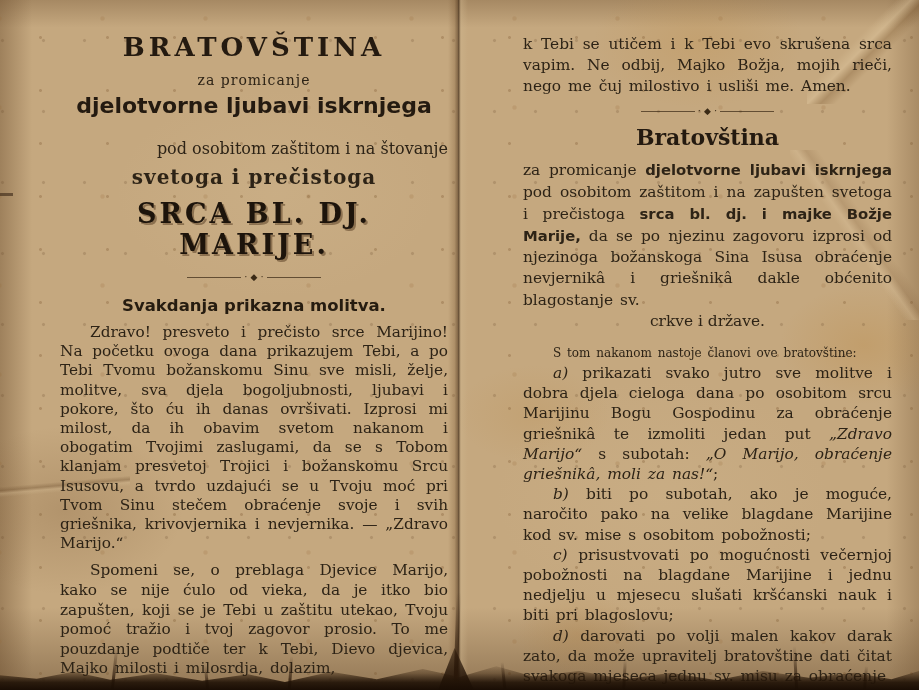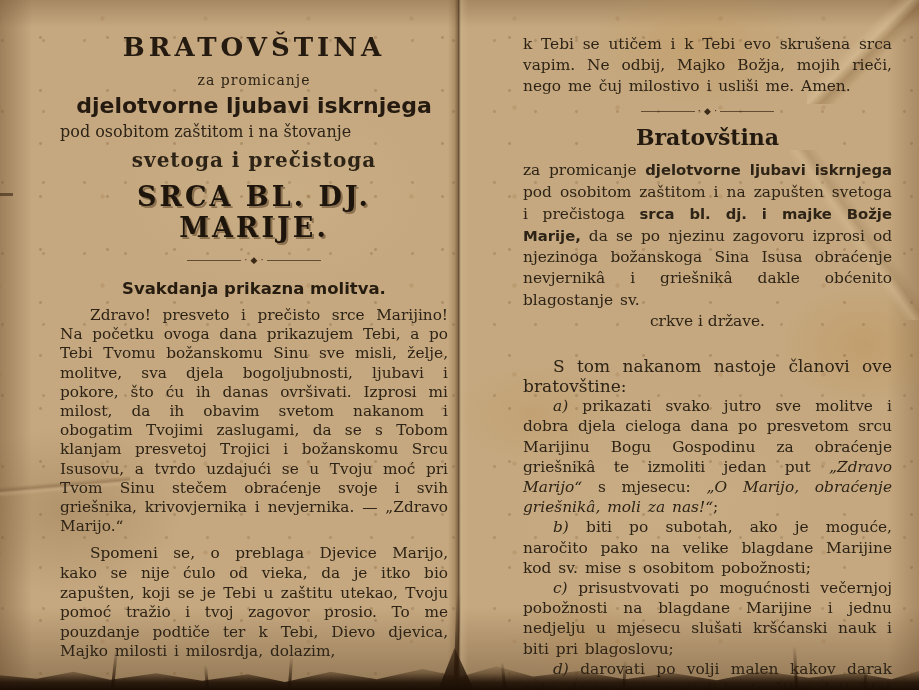--- a/index.html
+++ b/index.html
@@ -66,40 +66,40 @@
     clip-path:polygon(46% 0, 0 100%, 100% 100%);
   }
 
   
   .col-left  { position:absolute; left:60px;  top:0; width:388px; }
   .col-right { position:absolute; left:523px; top:0; width:369px; }
 
   .l-title  { margin:32px 0 0; text-align:center; font-size:26px; font-weight:700; letter-spacing:4px; color:#241a10; }
   .l-sub1   { margin:10px 0 0; text-align:center; font-size:14px; letter-spacing:1px; }
   .l-sub2   { margin:5px 0 0;  text-align:center; font-family:"DejaVu Sans", sans-serif; font-weight:700; font-size:22px; color:#241a10; }
-  .l-ded1   { margin:4px 0 0;  text-align:left; font-size:16px; }
+  .l-ded1   { margin:21px 0 0;  text-align:right; font-size:16px; }
   .l-ded2   { margin:7px 0 0;  text-align:center; font-size:20px; font-weight:700; letter-spacing:1px; }
   .l-ornate { margin:9px 0 0;  text-align:center; font-size:27px; font-weight:700; letter-spacing:3px;
               color:#1d140b; text-shadow:2px 2px 0 rgba(82,56,30,.50); }
   .divider  { display:flex; align-items:center; justify-content:center; margin-top:13px; color:#3a2a16; }
   .divider .dline { width:54px; height:1px; background:rgba(55,38,18,.70); }
   .divider .ddot  { font-size:10px; line-height:8px; margin:0 3px; }
   .divider .ddia  { font-size:9px;  line-height:8px; }
   .l-h      { margin:15px 0 0; text-align:center; font-family:"DejaVu Sans", sans-serif; font-weight:700; font-size:16.5px; color:#261c10; }
   .body-p   { margin:8px 0 0; font-size:15.3px; line-height:19.2px; text-align:justify; text-indent:30px; word-spacing:2px; }
   .l-p2     { line-height:19.6px; }
 
   .r-p0     { margin:34px 0 0; font-size:15.4px; line-height:20.8px; text-align:justify; word-spacing:2px; text-indent:0; }
   .r-div    { margin-top:11px; }
   .r-h      { margin:9px 0 0; text-align:center; font-size:22px; font-weight:700; color:#241a10; }
   .r-intro  { margin:9px 0 0; font-size:15.4px; line-height:21.2px; text-align:justify; word-spacing:2px; }
   .seg-bold { font-family:"DejaVu Sans", sans-serif; font-weight:700; font-size:14.8px; }
   .seg-it   { font-style:italic; }
   .r-center { text-align:center; font-size:15.4px; line-height:21px; }
-  .r-p      { margin:24px 0 0; font-size:17px; line-height:20.2px; text-align:justify; text-indent:30px; word-spacing:2px; }
+  .r-p      { margin:11px 0 0; font-size:12px; line-height:20.2px; text-align:justify; text-indent:30px; word-spacing:2px; }
   .r-item   { margin:0; font-size:15.4px; line-height:20.2px; text-align:justify; text-indent:30px; word-spacing:2px; }
 </style>
 </head>
 <body>
 
 <div class="scan">
   <div class="speckles"></div>
   <div class="crease-tr"></div>
   <div class="crease-r"></div>
   <div class="crease-l"></div>
@@ -137,21 +137,21 @@
         <span class="dline"></span>
       </div>
 
     <div class="r-h">Bratovština</div>
 
     <p class="r-intro"><span>za promicanje </span><span class="seg-bold">djelotvorne ljubavi iskrnjega</span><span> pod osobitom zaštitom i na zapušten svetoga i prečistoga </span><span class="seg-bold">srca bl. dj. i majke Božje Marije,</span><span> da se po njezinu zagovoru izprosi od njezinoga božanskoga Sina Isusa obraćenje nevjernikâ i griešnikâ dakle obćenito blagostanje sv.</span></p>
     <div class="r-center">crkve i države.</div>
 
     <p class="r-p">S tom nakanom nastoje članovi ove bratovštine:</p>
 
-    <p class="r-item"><span class="seg-it">a)</span><span> prikazati svako jutro sve molitve i dobra djela cieloga dana po presvetom srcu Marijinu Bogu Gospodinu za obraćenje griešnikâ te izmoliti jedan put </span><span class="seg-it">„Zdravo Marijo“</span><span> s mjesecu: </span><span class="seg-it">„O Marijo, obraćenje griešnikâ, moli za nas!“</span><span>;</span></p>
+    <p class="r-item"><span class="seg-it">a)</span><span> prikazati svako jutro sve molitve i dobra djela cieloga dana po osobitom srcu Marijinu Bogu Gospodinu za obraćenje griešnikâ te izmoliti jedan put </span><span class="seg-it">„Zdravo Marijo“</span><span> s subotah: </span><span class="seg-it">„O Marijo, obraćenje griešnikâ, moli za nas!“</span><span>;</span></p>
 
     <p class="r-item"><span class="seg-it">b)</span><span> biti po subotah, ako je moguće, naročito pako na velike blagdane Marijine kod sv. mise s osobitom pobožnosti;</span></p>
 
     <p class="r-item"><span class="seg-it">c)</span><span> prisustvovati po mogućnosti večernjoj pobožnosti na blagdane Marijine i jednu nedjelju u mjesecu slušati kršćanski nauk i biti pri blagoslovu;</span></p>
 
     <p class="r-item"><span class="seg-it">d)</span><span> darovati po volji malen kakov darak zato, da može upravitelj bratovštine dati čitat svakoga mjeseca jednu sv. misu za obraćenje</span></p>
   </div>
 
   <div class="fold"></div>
   <div class="tear-center"></div>

